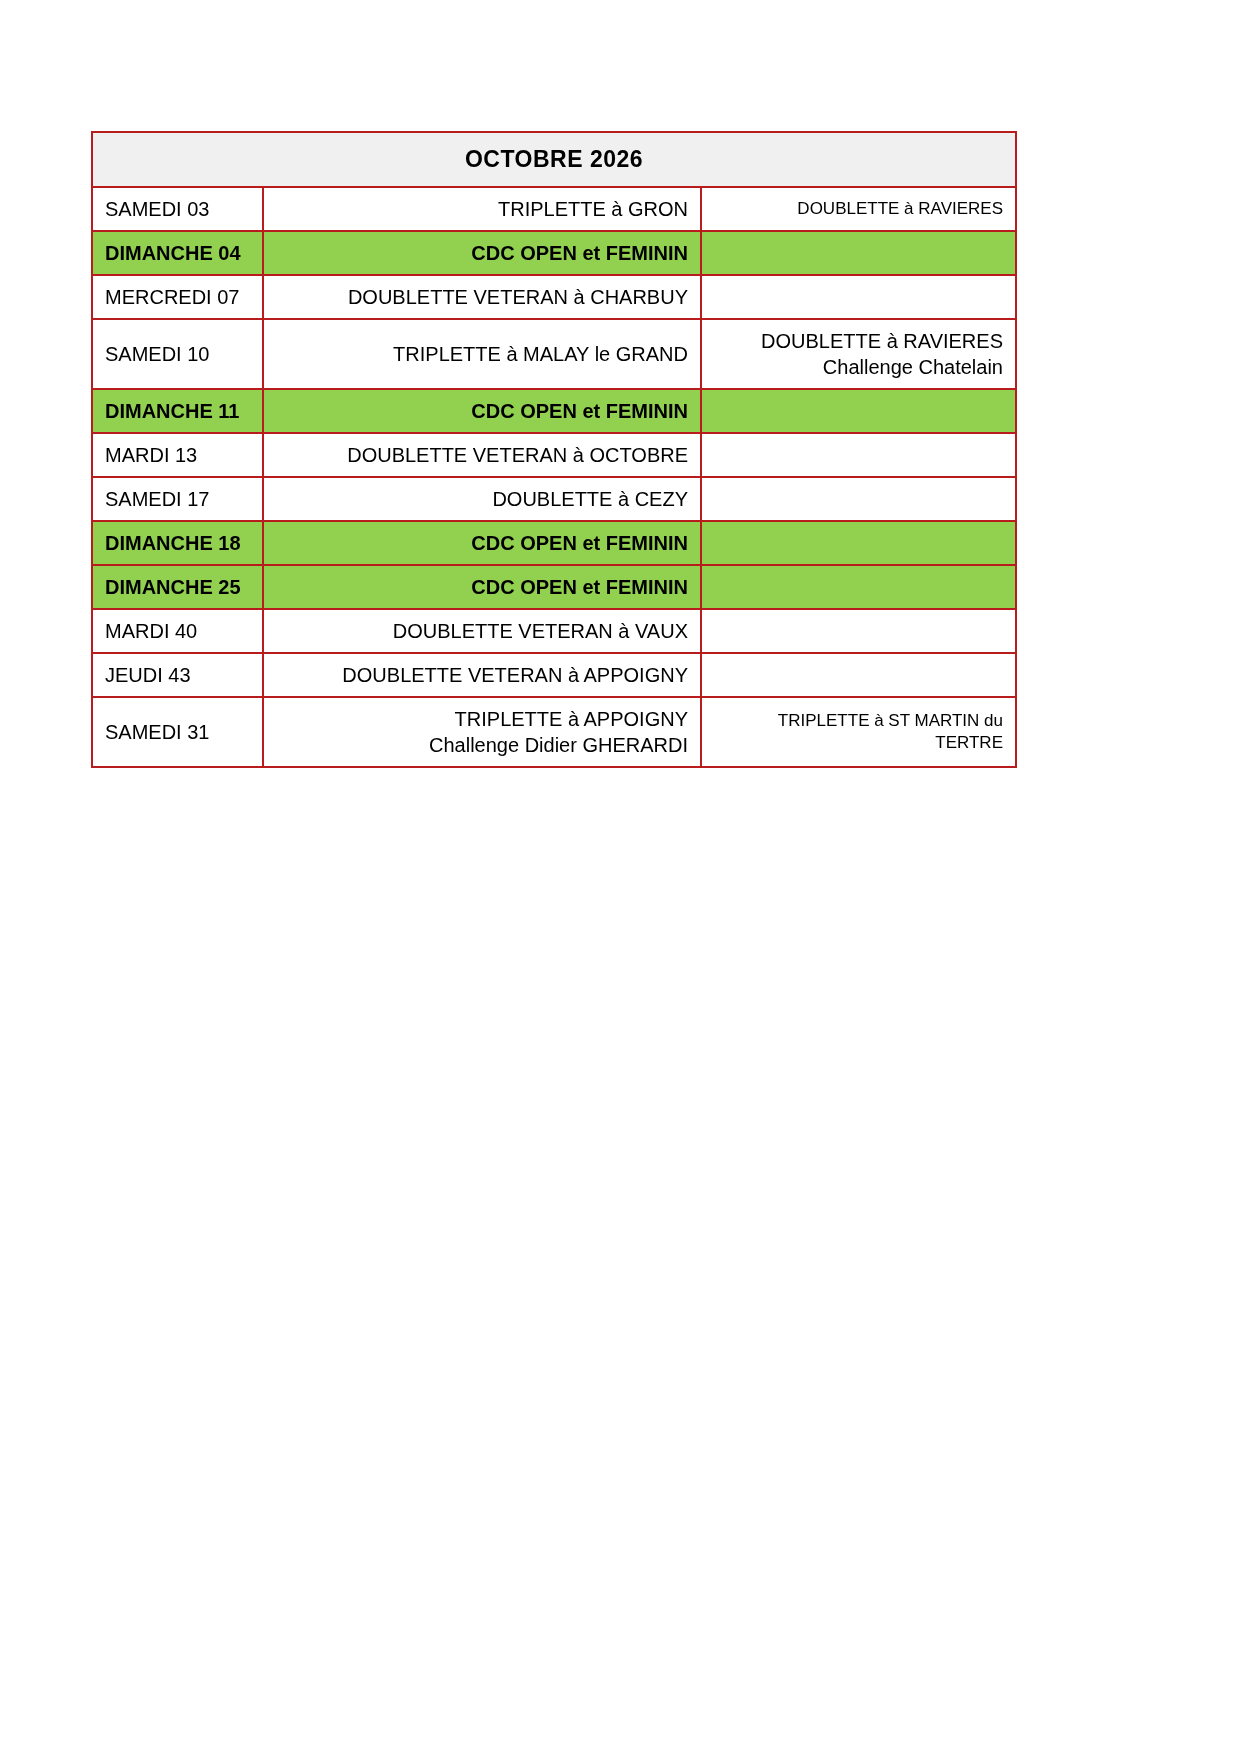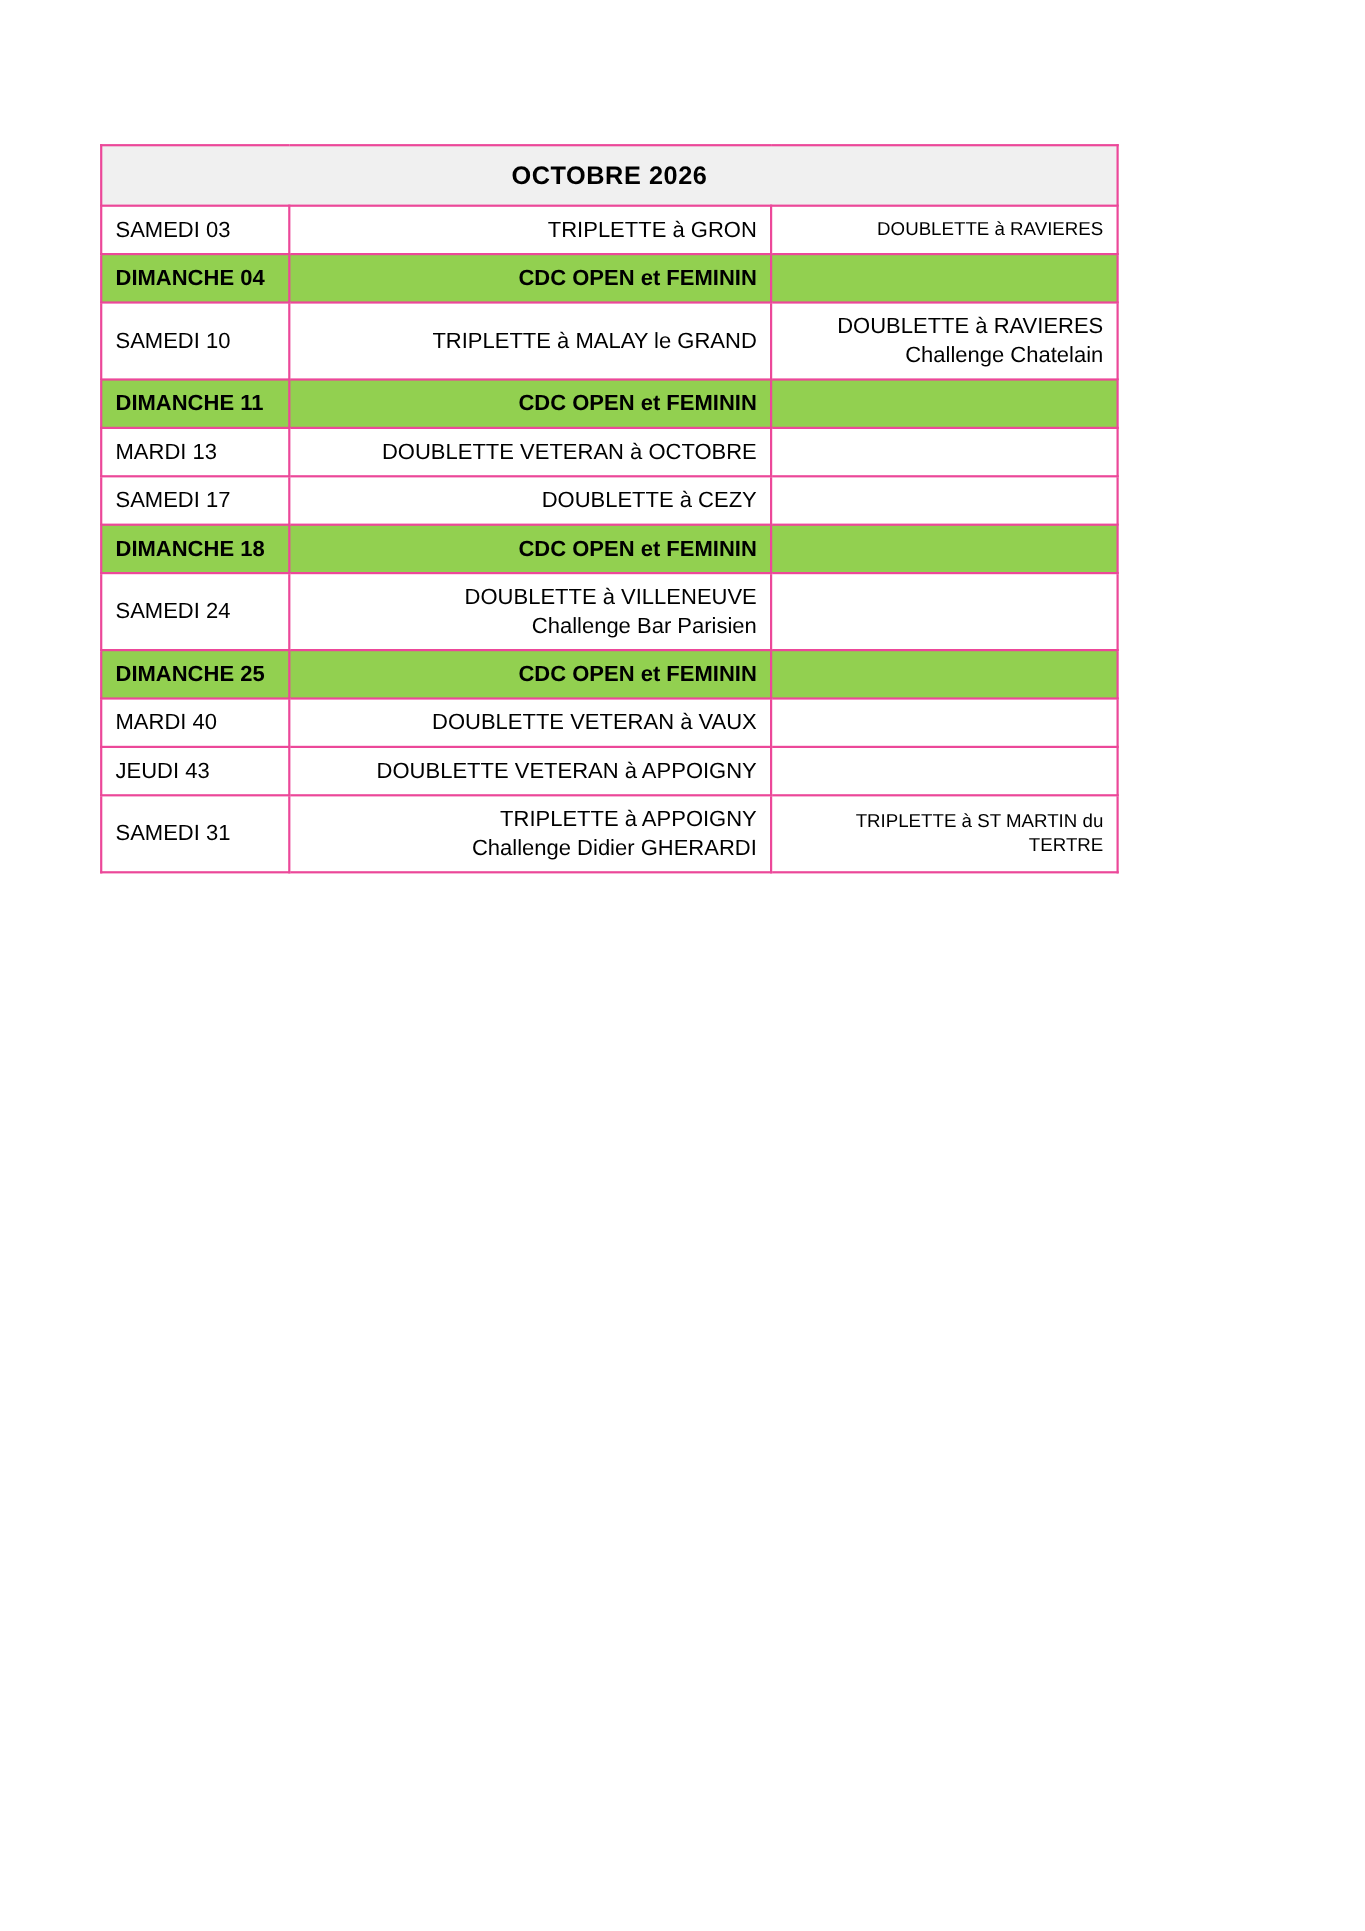--- a/index.html
+++ b/index.html
@@ -19,21 +19,21 @@
   table.calendar {
     position: absolute;
     left: 91px;
     top: 131px;
     width: 924px;
     border-collapse: collapse;
     table-layout: fixed;
   }
   table.calendar th,
   table.calendar td {
-    border: 2px solid #ec4899;
+    border: 2px solid #b91c1c;
     vertical-align: middle;
     padding: 8px 12px;
     box-sizing: border-box;
   }
   th.title-cell {
     background: #f0f0f0;
     height: 55px;
     text-align: center;
     font-size: 23px;
     font-weight: bold;
@@ -83,20 +83,27 @@
           </td>
         </tr>
         <tr class="highlight">
           <td class="col-day">DIMANCHE 04</td>
           <td class="col-event">
             <span class="cell-line">CDC OPEN et FEMININ</span>
           </td>
           <td class="col-extra"></td>
         </tr>
         <tr>
+          <td class="col-day">MERCREDI 07</td>
+          <td class="col-event">
+            <span class="cell-line">DOUBLETTE VETERAN à CHARBUY</span>
+          </td>
+          <td class="col-extra"></td>
+        </tr>
+        <tr>
           <td class="col-day">SAMEDI 10</td>
           <td class="col-event">
             <span class="cell-line">TRIPLETTE à MALAY le GRAND</span>
           </td>
           <td class="col-extra">
             <span class="cell-line">DOUBLETTE à RAVIERES</span>
             <span class="cell-line">Challenge Chatelain</span>
           </td>
         </tr>
         <tr class="highlight">
@@ -117,28 +124,20 @@
           <td class="col-day">SAMEDI 17</td>
           <td class="col-event">
             <span class="cell-line">DOUBLETTE à CEZY</span>
           </td>
           <td class="col-extra"></td>
         </tr>
         <tr class="highlight">
           <td class="col-day">DIMANCHE 18</td>
           <td class="col-event">
             <span class="cell-line">CDC OPEN et FEMININ</span>
-          </td>
-          <td class="col-extra"></td>
-        </tr>
-        <tr>
-          <td class="col-day">SAMEDI 24</td>
-          <td class="col-event">
-            <span class="cell-line">DOUBLETTE à VILLENEUVE</span>
-            <span class="cell-line">Challenge Bar Parisien</span>
           </td>
           <td class="col-extra"></td>
         </tr>
         <tr class="highlight">
           <td class="col-day">DIMANCHE 25</td>
           <td class="col-event">
             <span class="cell-line">CDC OPEN et FEMININ</span>
           </td>
           <td class="col-extra"></td>
         </tr>

